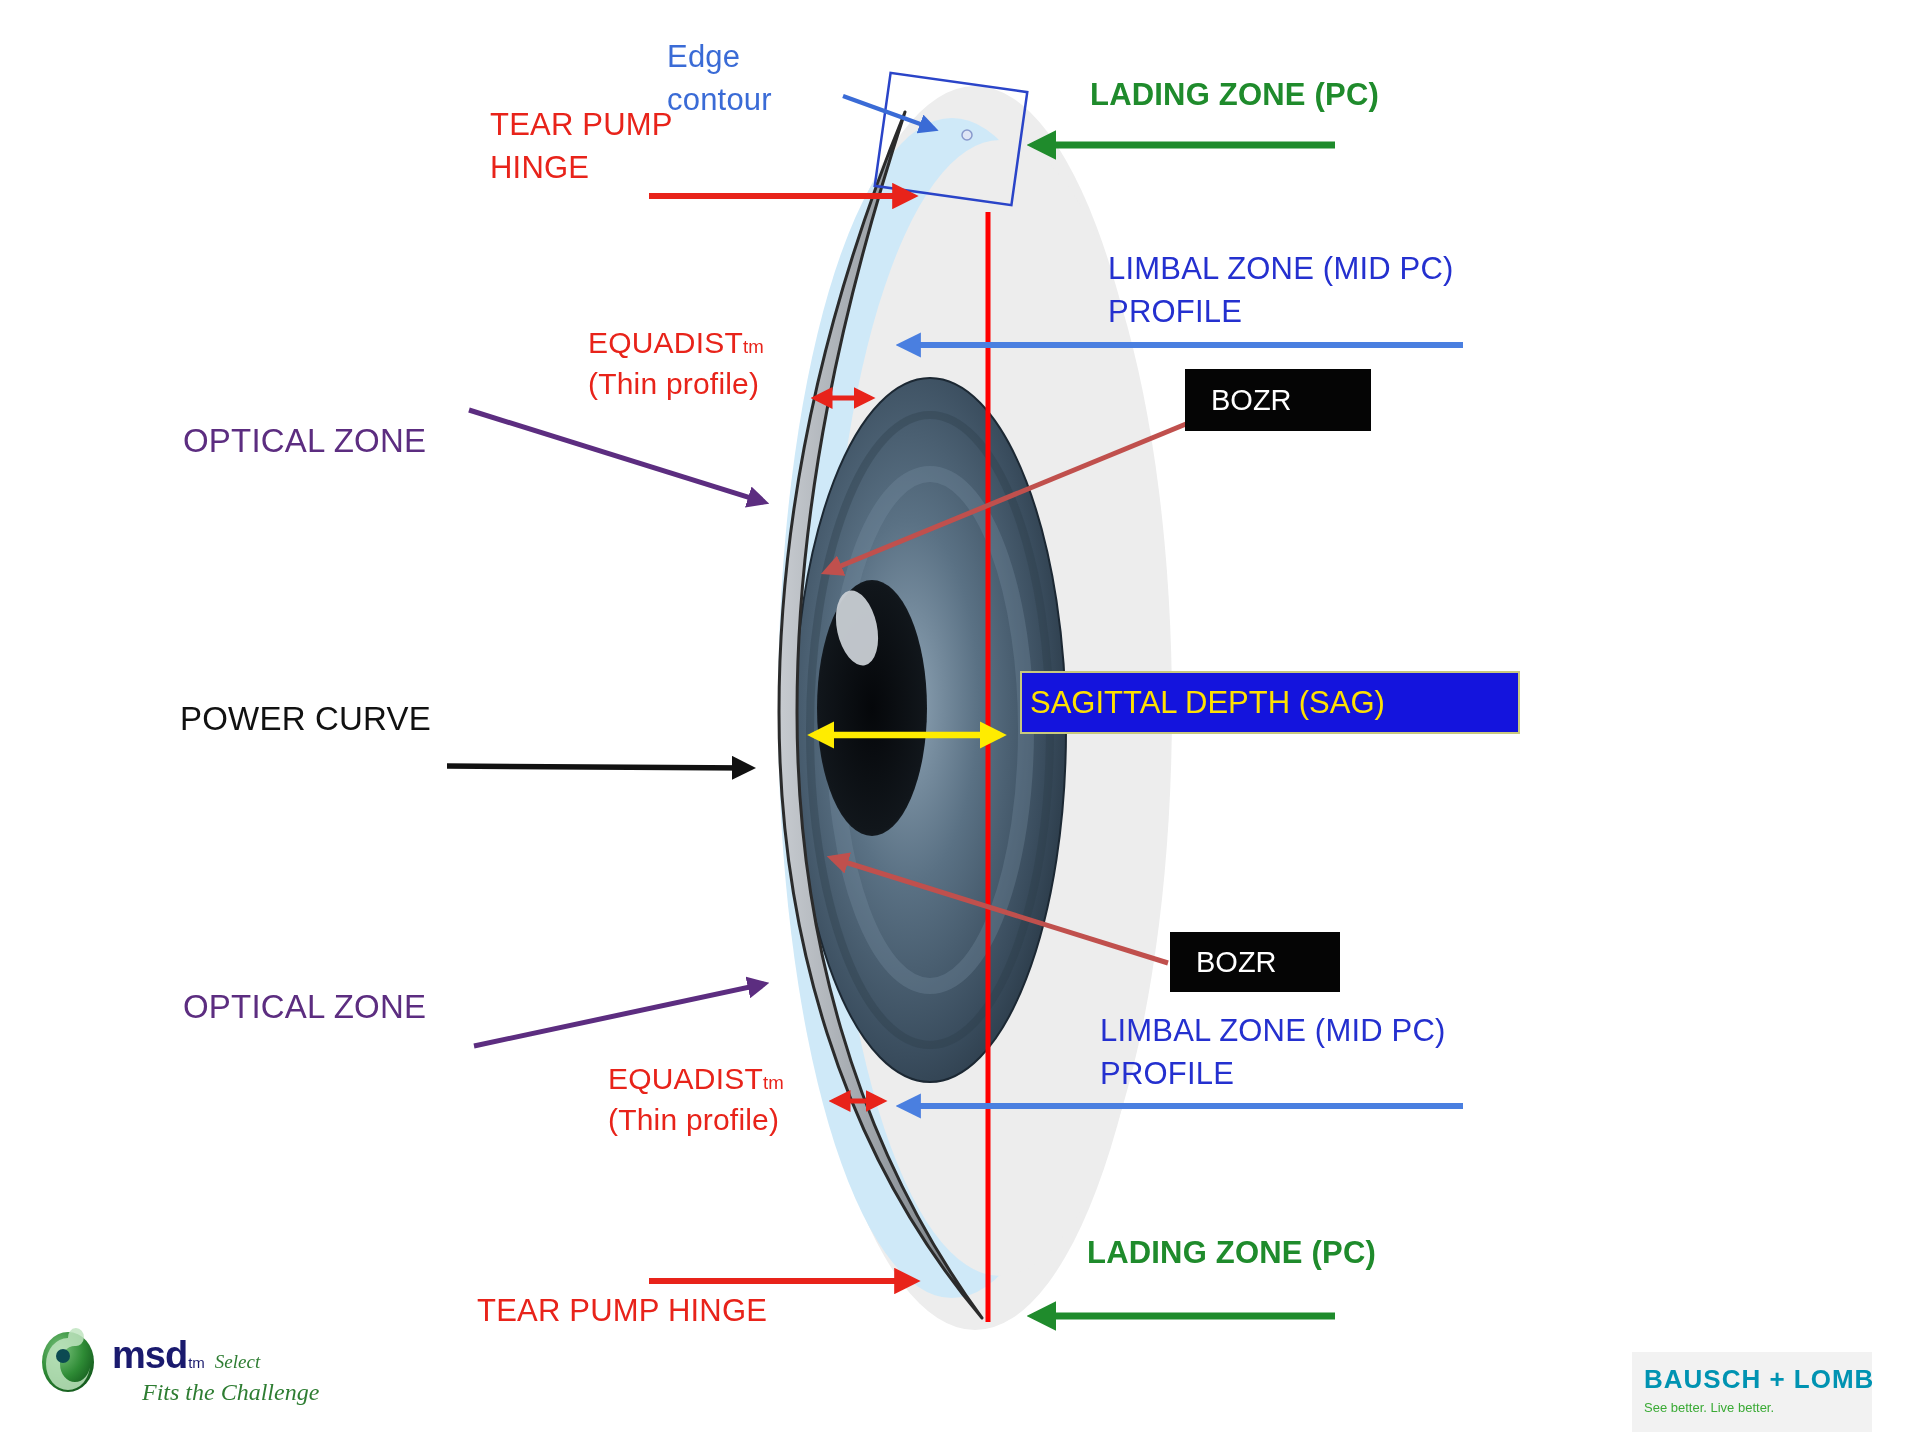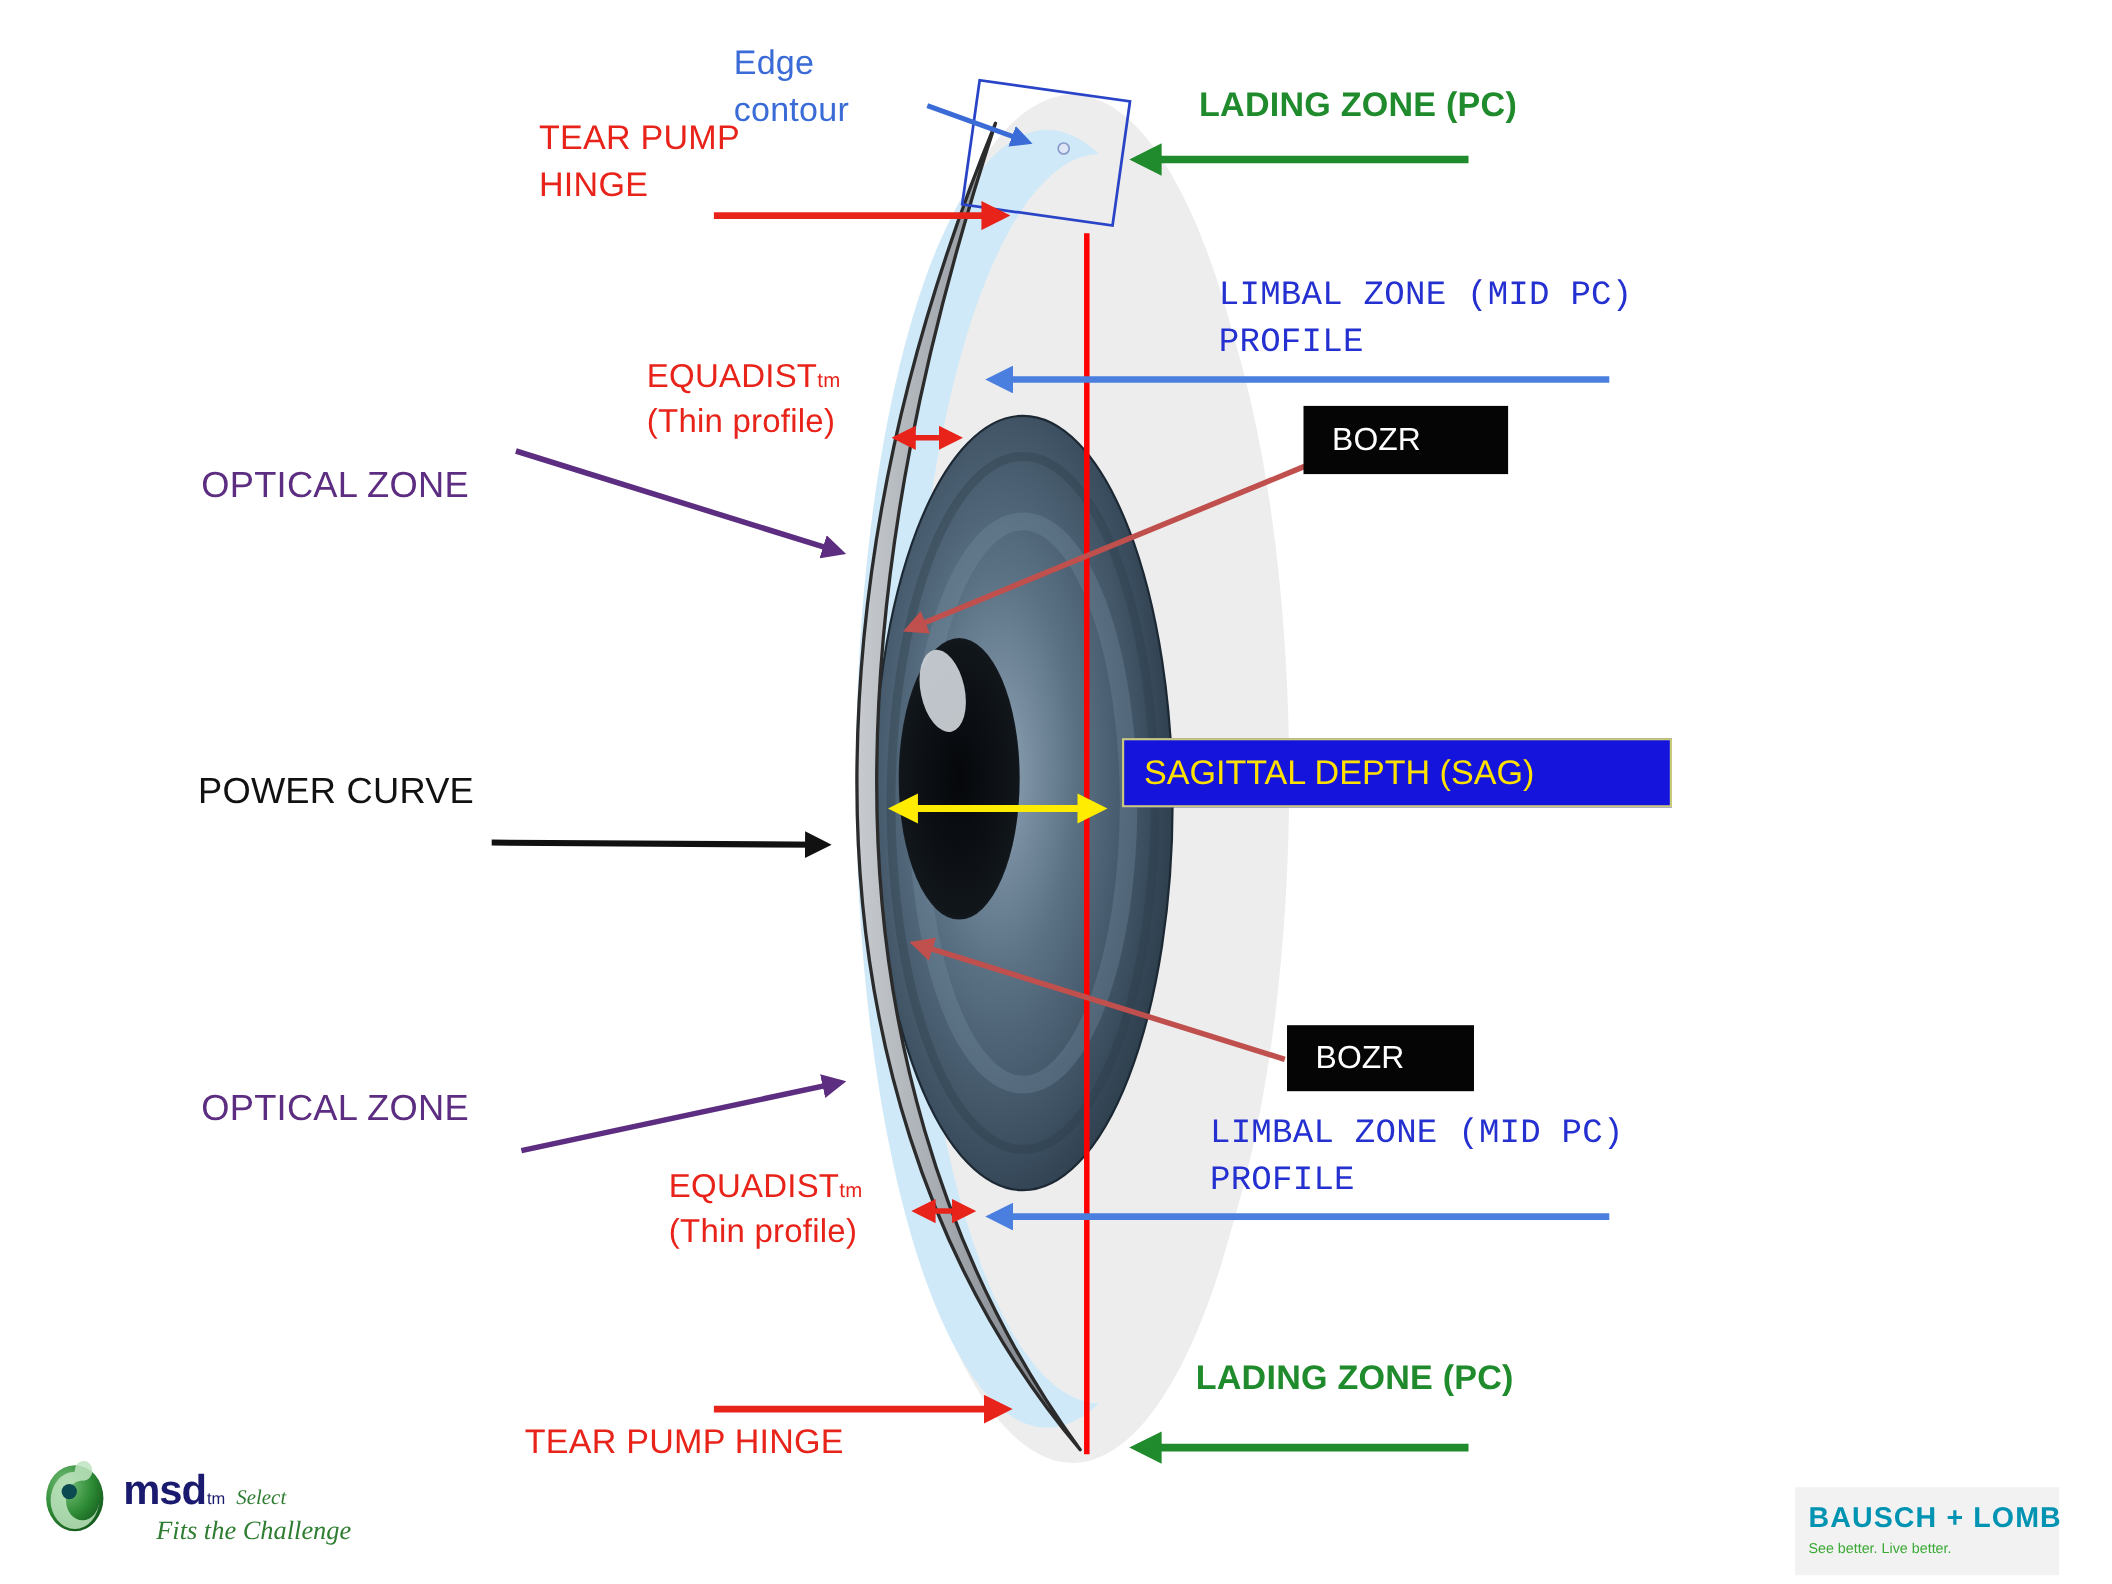--- a/index.html
+++ b/index.html
@@ -8,34 +8,34 @@
     position:relative; width:1920px; height:1440px; background:#fff;
     overflow:hidden; font-family:"Liberation Sans", sans-serif;
   }
   #eye-svg { position:absolute; left:0; top:0; }
 
   .label { position:absolute; font-size:31px; line-height:1.38; letter-spacing:0.2px; }
   .nowrap { white-space:nowrap; }
 
   .c-red    { color:var(--red); }
   .c-green  { color:var(--green);font-weight:bold; }
-  .c-blue   { color:var(--blue);font-family:Liberation Mono, monospace; }
+  .c-blue   { color:var(--blue); }
   .c-edge   { color:var(--edge_blue); }
   .c-purple { color:var(--purple);text-align:right; }
   .c-ink    { color:var(--ink); }
 
   .tm { font-size:0.62em; }
 
   .bozr-box {
     position:absolute; background:var(--bozr_bg); color:var(--bozr_text);
     display:flex; align-items:center; padding-left:26px; font-size:29px;
   }
   .sag-box {
     position:absolute; background:var(--sag_bg); color:var(--sag_text);
-    display:flex; align-items:center; padding-left:18px; font-size:31px;
+    display:flex; align-items:center; padding-left:8px; font-size:31px;
     border:2px solid #c9c97e;
   }
 
   
   .s-red    { stroke:var(--red); }     .f-red    { fill:var(--red); }
   .s-green  { stroke:var(--green); }   .f-green  { fill:var(--green); }
   .s-royal  { stroke:var(--royal); }   .f-royal  { fill:var(--royal); }
   .s-edge   { stroke:var(--edge_blue);}.f-edge   { fill:var(--edge_blue); }
   .s-purple { stroke:var(--purple); }  .f-purple { fill:var(--purple); }
   .s-brick  { stroke:var(--brick); }   .f-brick  { fill:var(--brick); }

